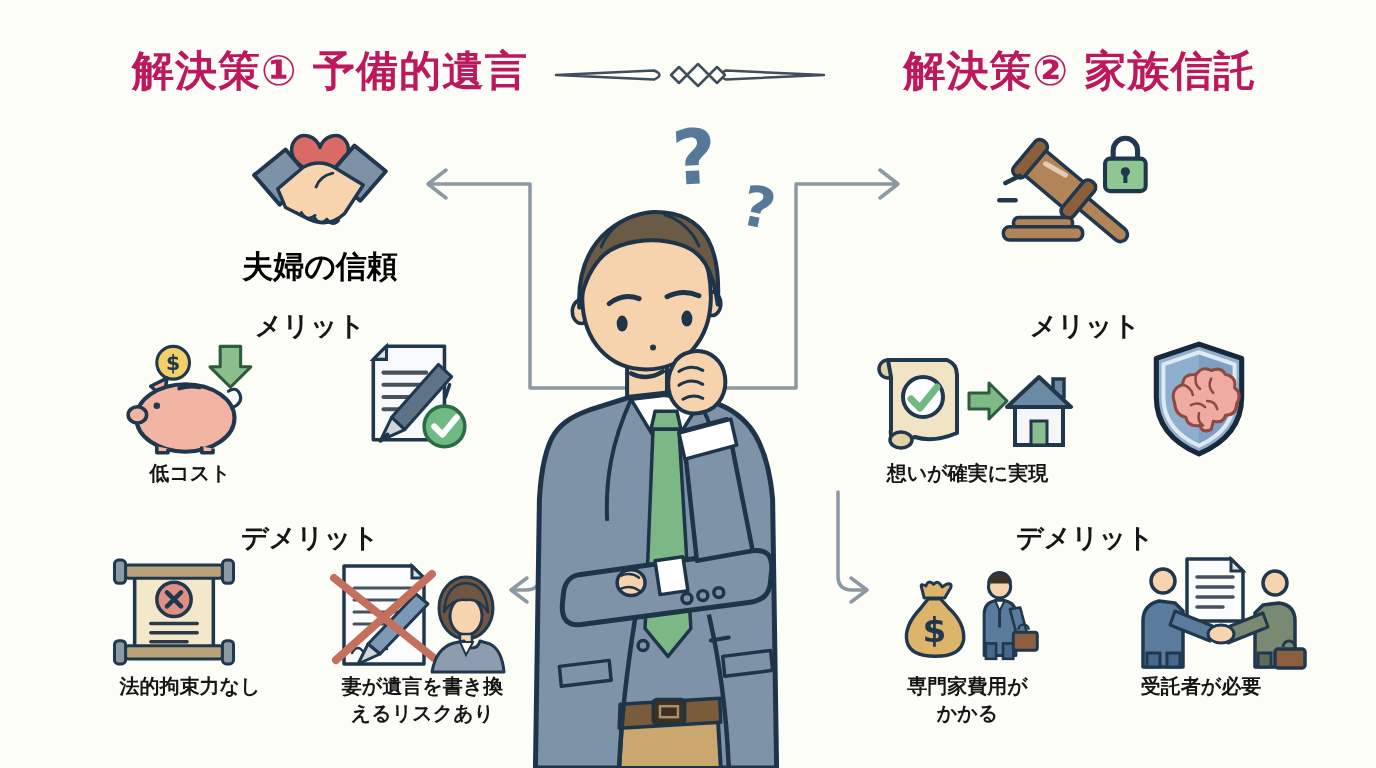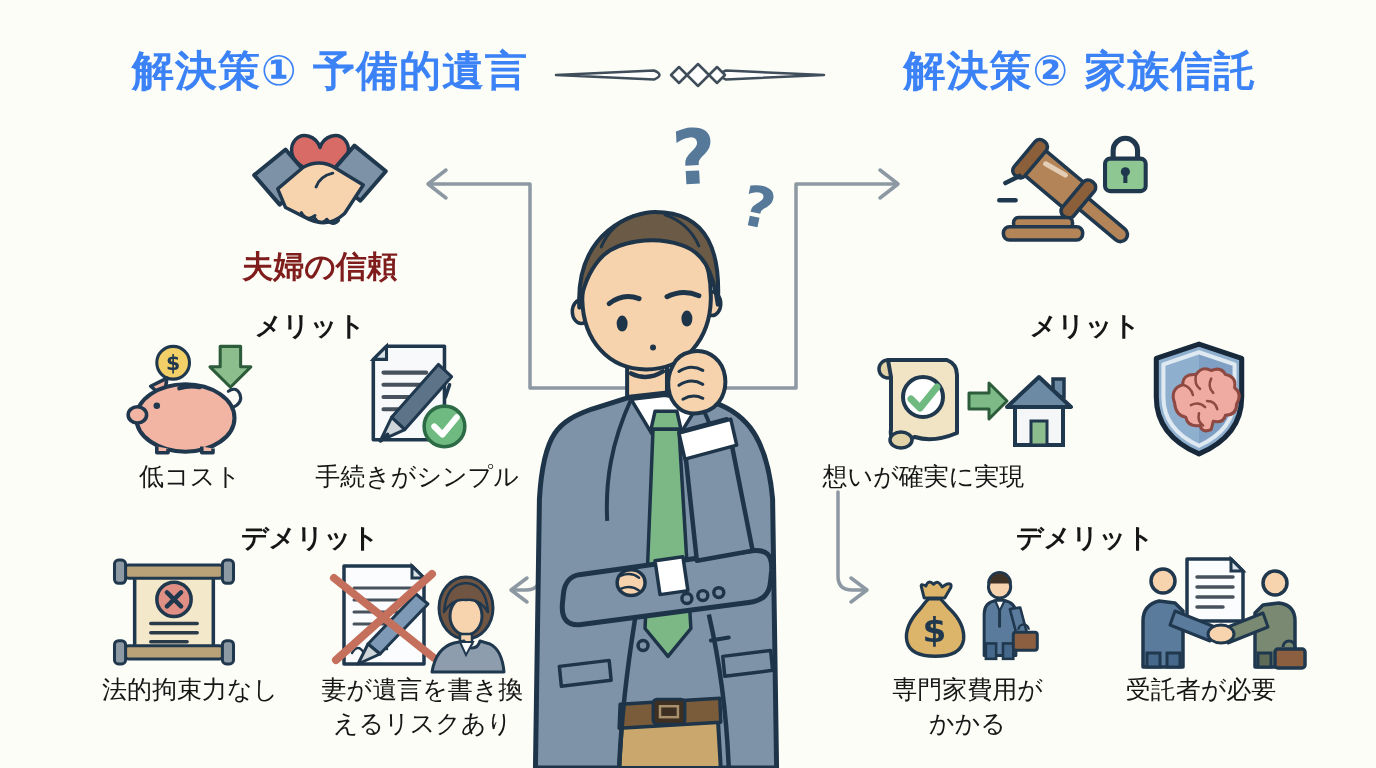--- a/index.html
+++ b/index.html
@@ -1,22 +1,22 @@
 <!DOCTYPE html>
 <html><head>
 <meta charset="utf-8">
 <style>
   html,body{margin:0;padding:0;}
   body{font-family:"DejaVu Sans","Liberation Sans",sans-serif;}
   .canvas{position:relative;width:1376px;height:768px;background:#fdfdf8;overflow:hidden;}
   .abs{position:absolute;}
-  .title{font-size:42px;font-weight:900;color:#3b82f6;text-align:center;line-height:1.1;letter-spacing:1px;}
-  .keyword{font-size:31px;font-weight:900;color:#7f1d1d;text-align:center;}
+  .title{font-size:42px;font-weight:900;color:#be185d;text-align:center;line-height:1.1;letter-spacing:1px;}
+  .keyword{font-size:31px;font-weight:900;color:#000000;text-align:center;}
   .heading{font-size:27px;font-weight:900;color:#161616;text-align:center;}
-  .item-label{font-size:25px;font-weight:400;color:#161616;text-align:center;white-space:pre-line;line-height:1.35;}
+  .item-label{font-size:20px;font-weight:700;color:#161616;text-align:center;white-space:pre-line;line-height:1.35;}
   .qmark{font-weight:900;color:#56799a;line-height:1;}
   .icon svg{display:block;width:100%;height:100%;}
   svg{overflow:visible;}
 </style>
 </head>
 <body>
 
 <div class="canvas">
 
   <svg class="abs" style="left:0;top:0;" width="1376" height="768" viewBox="0 0 1376 768" fill="none" stroke="#8c98a2" stroke-width="3.5" stroke-linecap="round" stroke-linejoin="round">
@@ -81,21 +81,20 @@
       <path d="M36,78 L82,26 L95,38 L49,90 Z" fill="#5d7387" stroke="#20384e" stroke-width="3" stroke-linejoin="round"></path>
       <path d="M36,78 L49,90 L25,101 Z" fill="#cfd6da" stroke="#20384e" stroke-width="3" stroke-linejoin="round"></path>
       <path d="M25,101 L32,95" stroke="#20384e" stroke-width="4" stroke-linecap="round"></path>
       <path d="M93,46 L89,58" stroke="#20384e" stroke-width="3.5" stroke-linecap="round"></path>
       <circle cx="88" cy="87" r="20" fill="#6fba80" stroke="#2d6b46" stroke-width="3.5"></circle>
       <path d="M78,87 L86,95 L100,78" fill="none" stroke="#ffffff" stroke-width="6" stroke-linecap="round" stroke-linejoin="round"></path>
     </svg>
   </div>
 
   <div class="abs item-label" style="left:85px;top:460px;width:210px;">低コスト</div>
-  <div class="abs item-label" style="left:288px;top:460px;width:258px;">手続きがシンプル</div>
 
   <div class="abs heading" style="left:210px;top:520px;width:200px;">デメリット</div>
 
   <div class="abs icon" style="left:112px;top:553px;width:124px;height:118px;">
     <svg viewBox="0 0 122 117">
       <rect x="22" y="18" width="78" height="84" fill="#f3e8ca" stroke="#20384e" stroke-width="3.5"></rect>
       <rect x="10" y="12" width="102" height="13" rx="6" fill="#b9a178" stroke="#20384e" stroke-width="3"></rect>
       <rect x="2" y="7" width="11" height="23" rx="4" fill="#8d99a3" stroke="#20384e" stroke-width="3"></rect>
       <rect x="109" y="7" width="11" height="23" rx="4" fill="#8d99a3" stroke="#20384e" stroke-width="3"></rect>
       <rect x="10" y="92" width="102" height="13" rx="6" fill="#b9a178" stroke="#20384e" stroke-width="3"></rect>
@@ -167,21 +166,21 @@
   <div class="abs icon" style="left:1140px;top:338px;width:118px;height:122px;">
     <svg viewBox="0 0 116 120">
       <path d="M58,6 L100,20 L100,58 Q100,96 58,114 Q16,96 16,58 L16,20 Z" fill="#8fafcf" stroke="#17293a" stroke-width="5" stroke-linejoin="round"></path>
       <path d="M58,14 L93,26 L93,58 Q93,90 58,106 Z" fill="#7fa0c4"></path>
       <path d="M58,14 L93,26 L93,58 Q93,90 58,106 Q23,90 23,58 L23,26 Z" fill="none" stroke="#dfe9f1" stroke-width="4" stroke-linejoin="round"></path>
       <path d="M34,64 q-5,-14 8,-18 q0,-11 13,-10 q6,-9 15,-4 q10,-4 14,4 q11,2 9,13 q8,6 2,16 q0,11 -11,11 q-2,8 -12,6 l-2,8 q-9,4 -11,-4 q-12,2 -14,-8 q-10,-2 -11,-14 Z" fill="#efaba1" stroke="#8e4a42" stroke-width="3" stroke-linejoin="round"></path>
       <path d="M55,36 q-2,10 4,14 M42,46 q8,2 10,10 M70,40 q-4,8 2,14 M50,66 q8,-4 14,2 M66,62 q8,0 10,8 M58,74 q-2,8 4,12" fill="none" stroke="#8e4a42" stroke-width="2.5" stroke-linecap="round"></path>
     </svg>
   </div>
 
-  <div class="abs item-label" style="left:796px;top:460px;width:255px;">想いが確実に実現</div>
+  <div class="abs item-label" style="left:840px;top:460px;width:255px;">想いが確実に実現</div>
 
   <div class="abs heading" style="left:985px;top:520px;width:200px;">デメリット</div>
 
   <div class="abs icon" style="left:895px;top:550px;width:150px;height:120px;">
     <svg viewBox="0 0 175 118">
       <circle cx="122" cy="32" r="13" fill="#f7d4ae" stroke="#20384e" stroke-width="3.5"></circle>
       <path d="M109,28 a13,13 0 0 1 26,0" fill="#3f3226" stroke="#20384e" stroke-width="3"></path>
       <path d="M104,112 L104,64 Q104,50 118,48 L127,48 Q141,50 141,64 L141,112 Z" fill="#5b7b9d" stroke="#20384e" stroke-width="3.5" stroke-linejoin="round"></path>
       <path d="M117,48 L122,60 L128,48 Z" fill="#ffffff" stroke="#20384e" stroke-width="2.5"></path>
       <path d="M122,60 L122,78" stroke="#20384e" stroke-width="3.5" stroke-linecap="round"></path>

